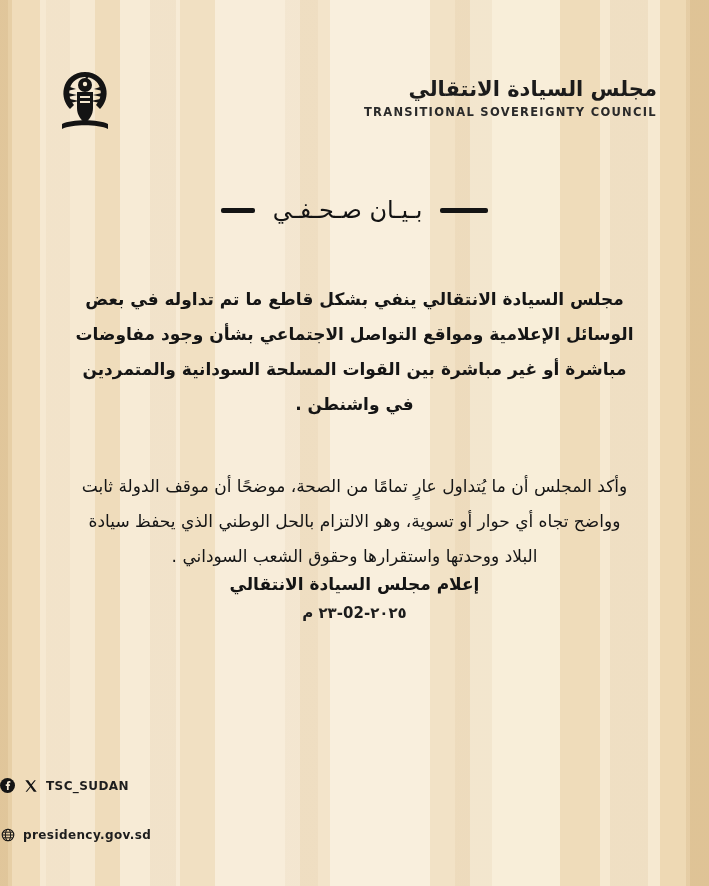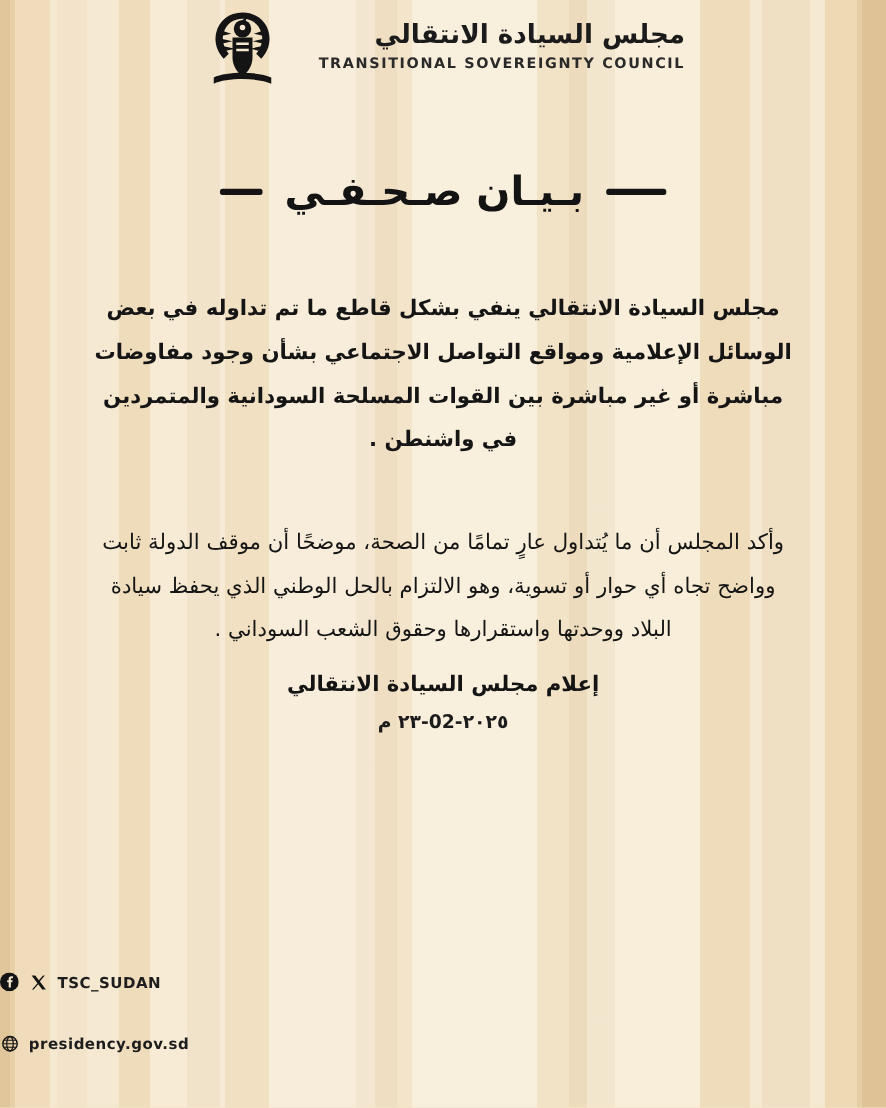--- a/index.html
+++ b/index.html
@@ -75,22 +75,23 @@
     padding: 0 52px;
     direction: rtl;
     text-align: center;
   }
 
   
   .header {
     display: flex;
     flex-direction: row-reverse;
     align-items: center;
-    justify-content: center;
+    justify-content: space-between;
     gap: 28px;
+    padding-top: 62px;
   }
   .emblem {
     width: 66px;
     height: 72px;
     flex: 0 0 auto;
   }
   .org-names {
     text-align: right;
     line-height: 1.15;
   }
@@ -119,29 +120,29 @@
     margin-top: 62px;
   }
   .title-rule {
     height: 5px;
     width: 48px;
     background: #141414;
     border-radius: 2px;
   }
   .title-rule.short { width: 34px; }
   .doc-title {
-    font-size: 32px;
-    font-weight: bold;
+    font-size: 24px;
+    font-weight: normal;
     color: #131313;
     letter-spacing: 5px;
   }
 
   
   .body-block {
-    margin: 16px auto;
+    margin: 0 auto;
     max-width: 560px;
     color: #151515;
     font-size: 17px;
     font-weight: bold;
     line-height: 2.05;
     text-align: center;
   }
   .para-1 { margin-top: 58px; }
   .para-2 { margin-top: 48px; font-weight: normal; }
 

